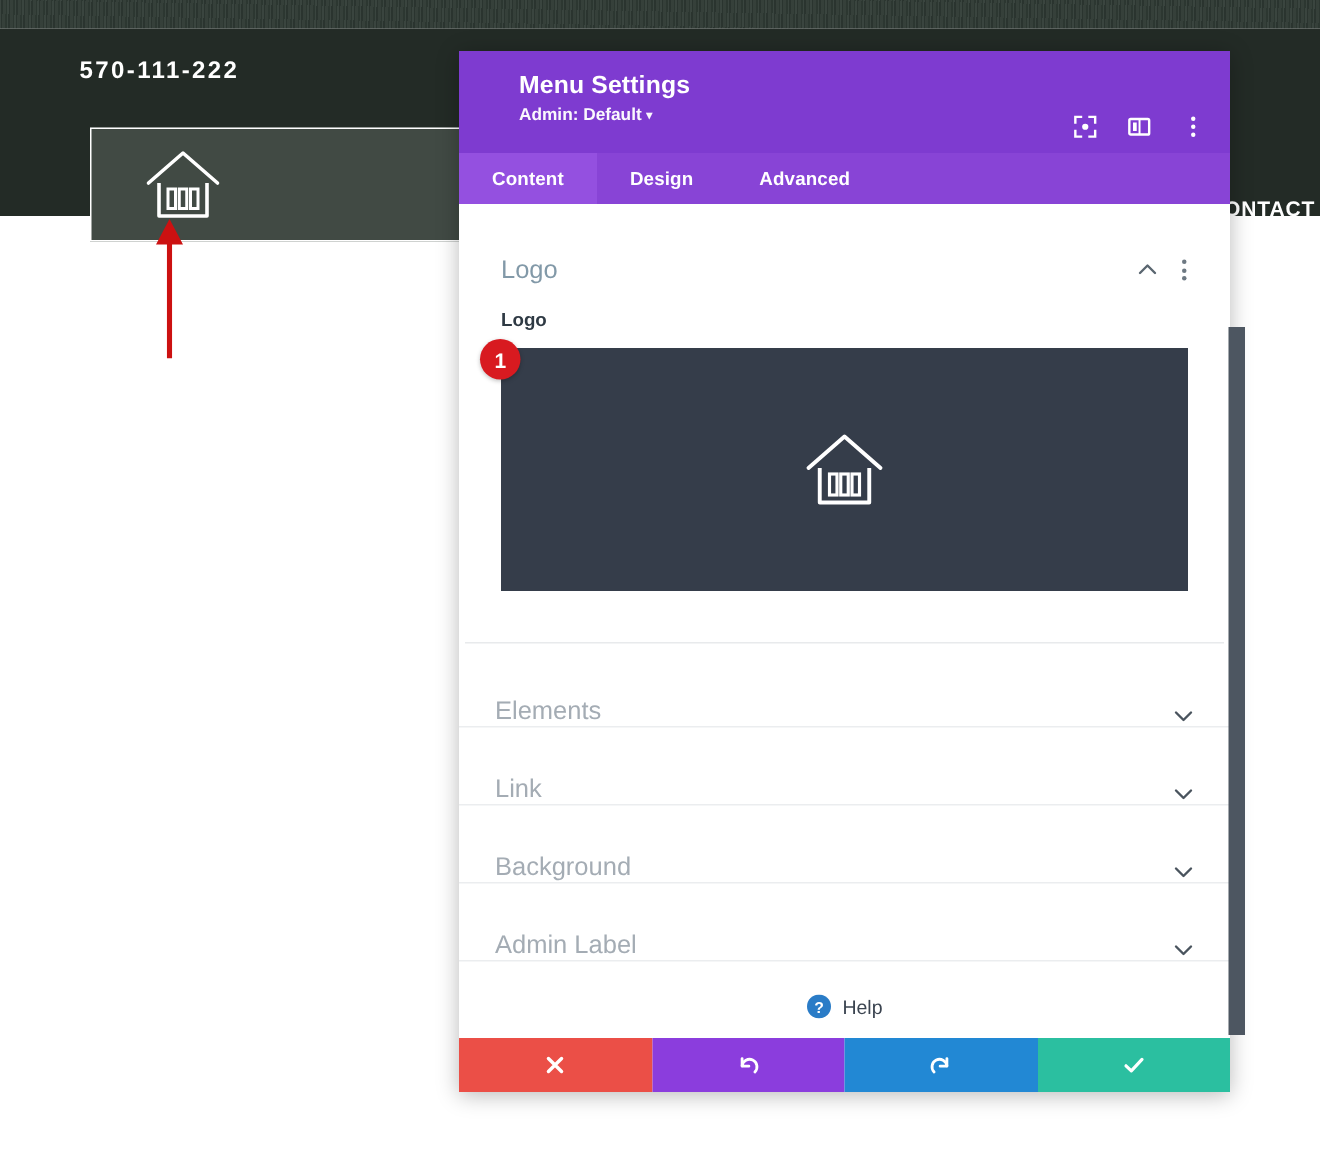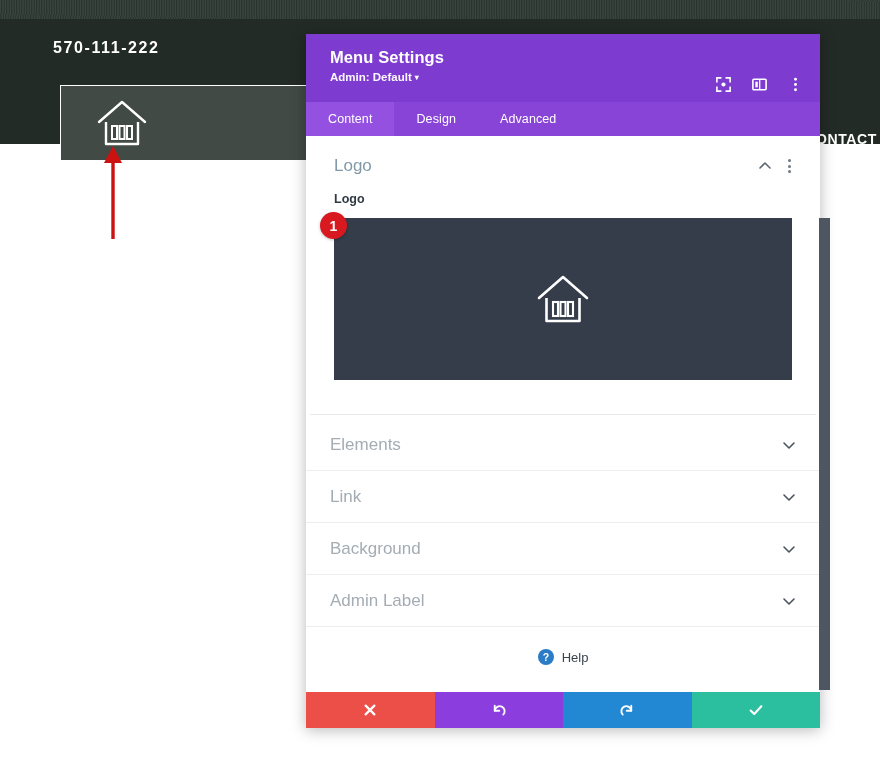--- a/index.html
+++ b/index.html
@@ -110,21 +110,21 @@
     flex-direction: column;
     overflow: visible;
   }
 
   
   .modal-header {
     position: relative;
     background: #7e3bd0;
     height: 68px;
     flex: 0 0 auto;
-    padding: 13px 18px 0 24px;
+    padding: 13px 18px 0 40px;
     box-sizing: border-box;
   }
   .modal-title {
     color: #ffffff;
     font-size: 16.5px;
     font-weight: bold;
     line-height: 20px;
     letter-spacing: 0.1px;
   }
   .modal-preset {
@@ -165,40 +165,41 @@
     background: #8844d6;
     height: 34px;
     flex: 0 0 auto;
   }
   .tab {
     display: flex;
     align-items: center;
     justify-content: center;
     color: #ffffff;
     font-size: 12.5px;
-    font-weight: normal;
+    font-weight: bold;
     padding: 0 22px;
     height: 34px;
     box-sizing: border-box;
     cursor: pointer;
     letter-spacing: 0.1px;
   }
   .tab.active {
     background: #9450e0;
   }
 
   
   .modal-body {
     flex: 1 1 auto;
     position: relative;
     background: #ffffff;
     overflow: hidden;
   }
   .section-open {
     padding: 4px;
+    margin-top: 14px;
   }
   .section-head {
     height: 52px;
     display: flex;
     align-items: center;
     padding: 0 24px;
     box-sizing: border-box;
     cursor: pointer;
   }
   .section-title-open {
@@ -277,21 +278,21 @@
 
   .divider {
     height: 1px;
     background: #e8eaec;
     margin-top: 34px;
   }
 
   .accordion-row {
     height: 52px;
     display: flex;
-    align-items: center;
+    align-items: flex-end;
     padding: 0 24px;
     box-sizing: border-box;
     border-bottom: 1px solid #ebedef;
     cursor: pointer;
   }
   .accordion-title {
     flex: 1 1 auto;
     font-size: 17px;
     color: #a4acb4;
     font-weight: normal;

